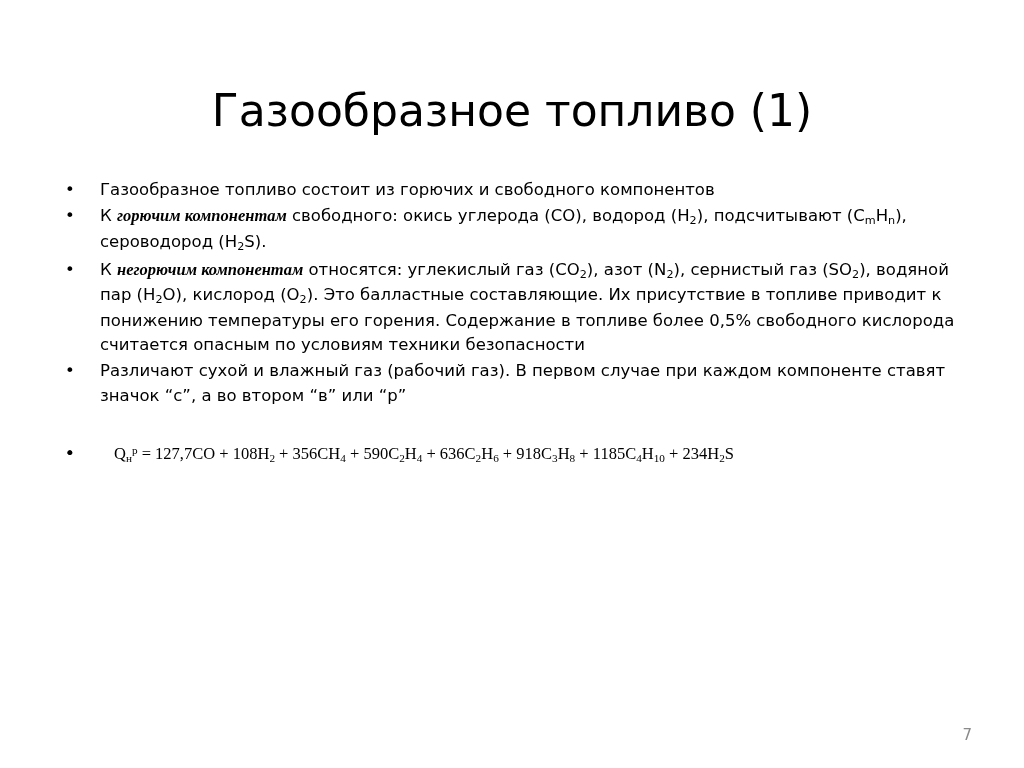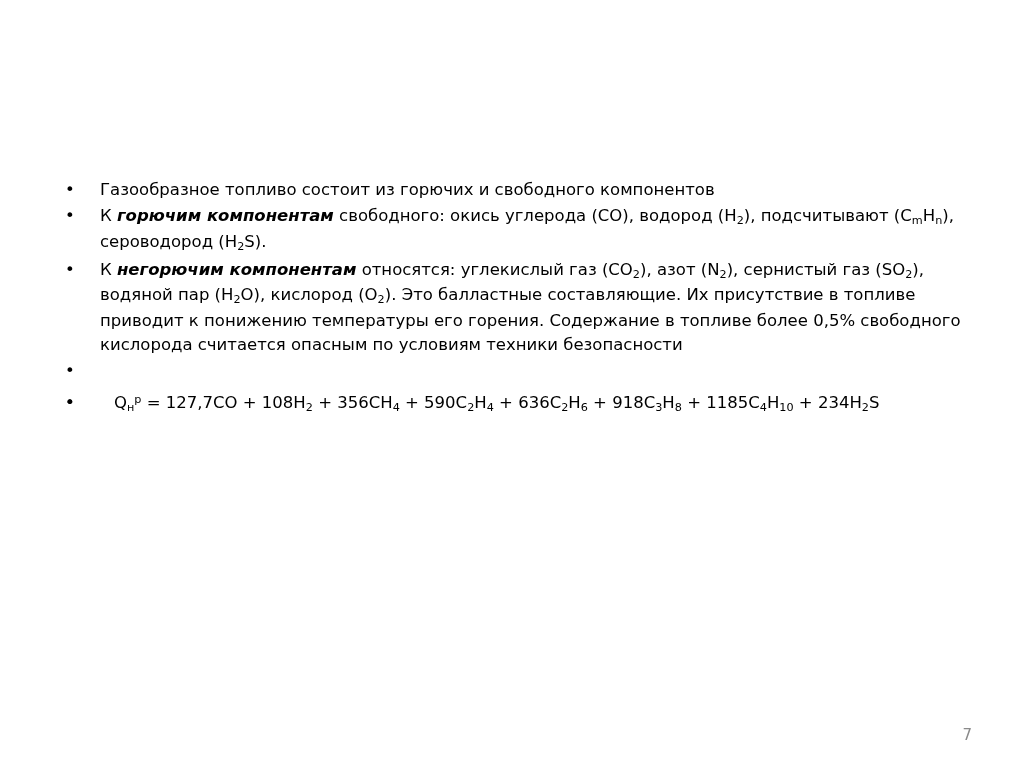--- a/index.html
+++ b/index.html
@@ -58,24 +58,26 @@
     line-height: 1.47;
   }
   li.spacer-before {
     margin-top: 34px;
   }
   .formula {
     padding-left: 62px;
     margin-top: 10px;
     font-size: 16.5px;
     white-space: nowrap;
+    font-family: Liberation Serif, serif;
   }
   b.ital {
     font-weight: bold;
     font-style: italic;
+    font-family: Liberation Serif, serif;
   }
   sub {
     font-size: 68%;
     vertical-align: -0.28em;
   }
   sup {
     font-size: 68%;
     vertical-align: 0.45em;
   }
   .page-number {
@@ -84,20 +86,21 @@
     bottom: 24px;
     font-size: 15px;
     color: #8a8a8a;
   }
 </style>
 </head>
 <body>
 
 <div class="slide">
 
+  <h1 class="slide-title">Газообразное топливо (1)</h1>
 
   <div class="content">
     <ul class="bullets">
 
       <li class="bullet">
         <span class="dot">•</span>
         <span>Газообразное топливо состоит из горючих и свободного компонентов</span>
       </li>
 
       <li class="bullet">
@@ -105,20 +108,21 @@
         <span><span>К </span><b class="ital">горючим компонентам</b><span> свободного: окись углерода (CO), водород (H</span><sub>2</sub><span>), подсчитывают (C</span><sub>m</sub><span>H</span><sub>n</sub><span>), сероводород (H</span><sub>2</sub><span>S).</span></span>
       </li>
 
       <li class="bullet">
         <span class="dot">•</span>
         <span><span>К </span><b class="ital">негорючим компонентам</b><span> относятся: углекислый газ (CO</span><sub>2</sub><span>), азот (N</span><sub>2</sub><span>), сернистый газ (SO</span><sub>2</sub><span>), водяной пар (H</span><sub>2</sub><span>O), кислород (O</span><sub>2</sub><span>). Это балластные составляющие. Их присутствие в топливе приводит к понижению температуры его горения. Содержание в топливе более 0,5% свободного кислорода считается опасным по условиям техники безопасности</span></span>
       </li>
 
       <li class="bullet">
         <span class="dot">•</span>
+        <span>Различают сухой и влажный газ (рабочий газ). В первом случае при каждом компоненте ставят значок “с”, а во втором “в” или “р”</span>
       </li>
 
       <li class="bullet spacer-before">
         <span class="dot">•</span>
       </li>
 
       <li class="bullet">
         <span class="dot">•</span>
       </li>
 

